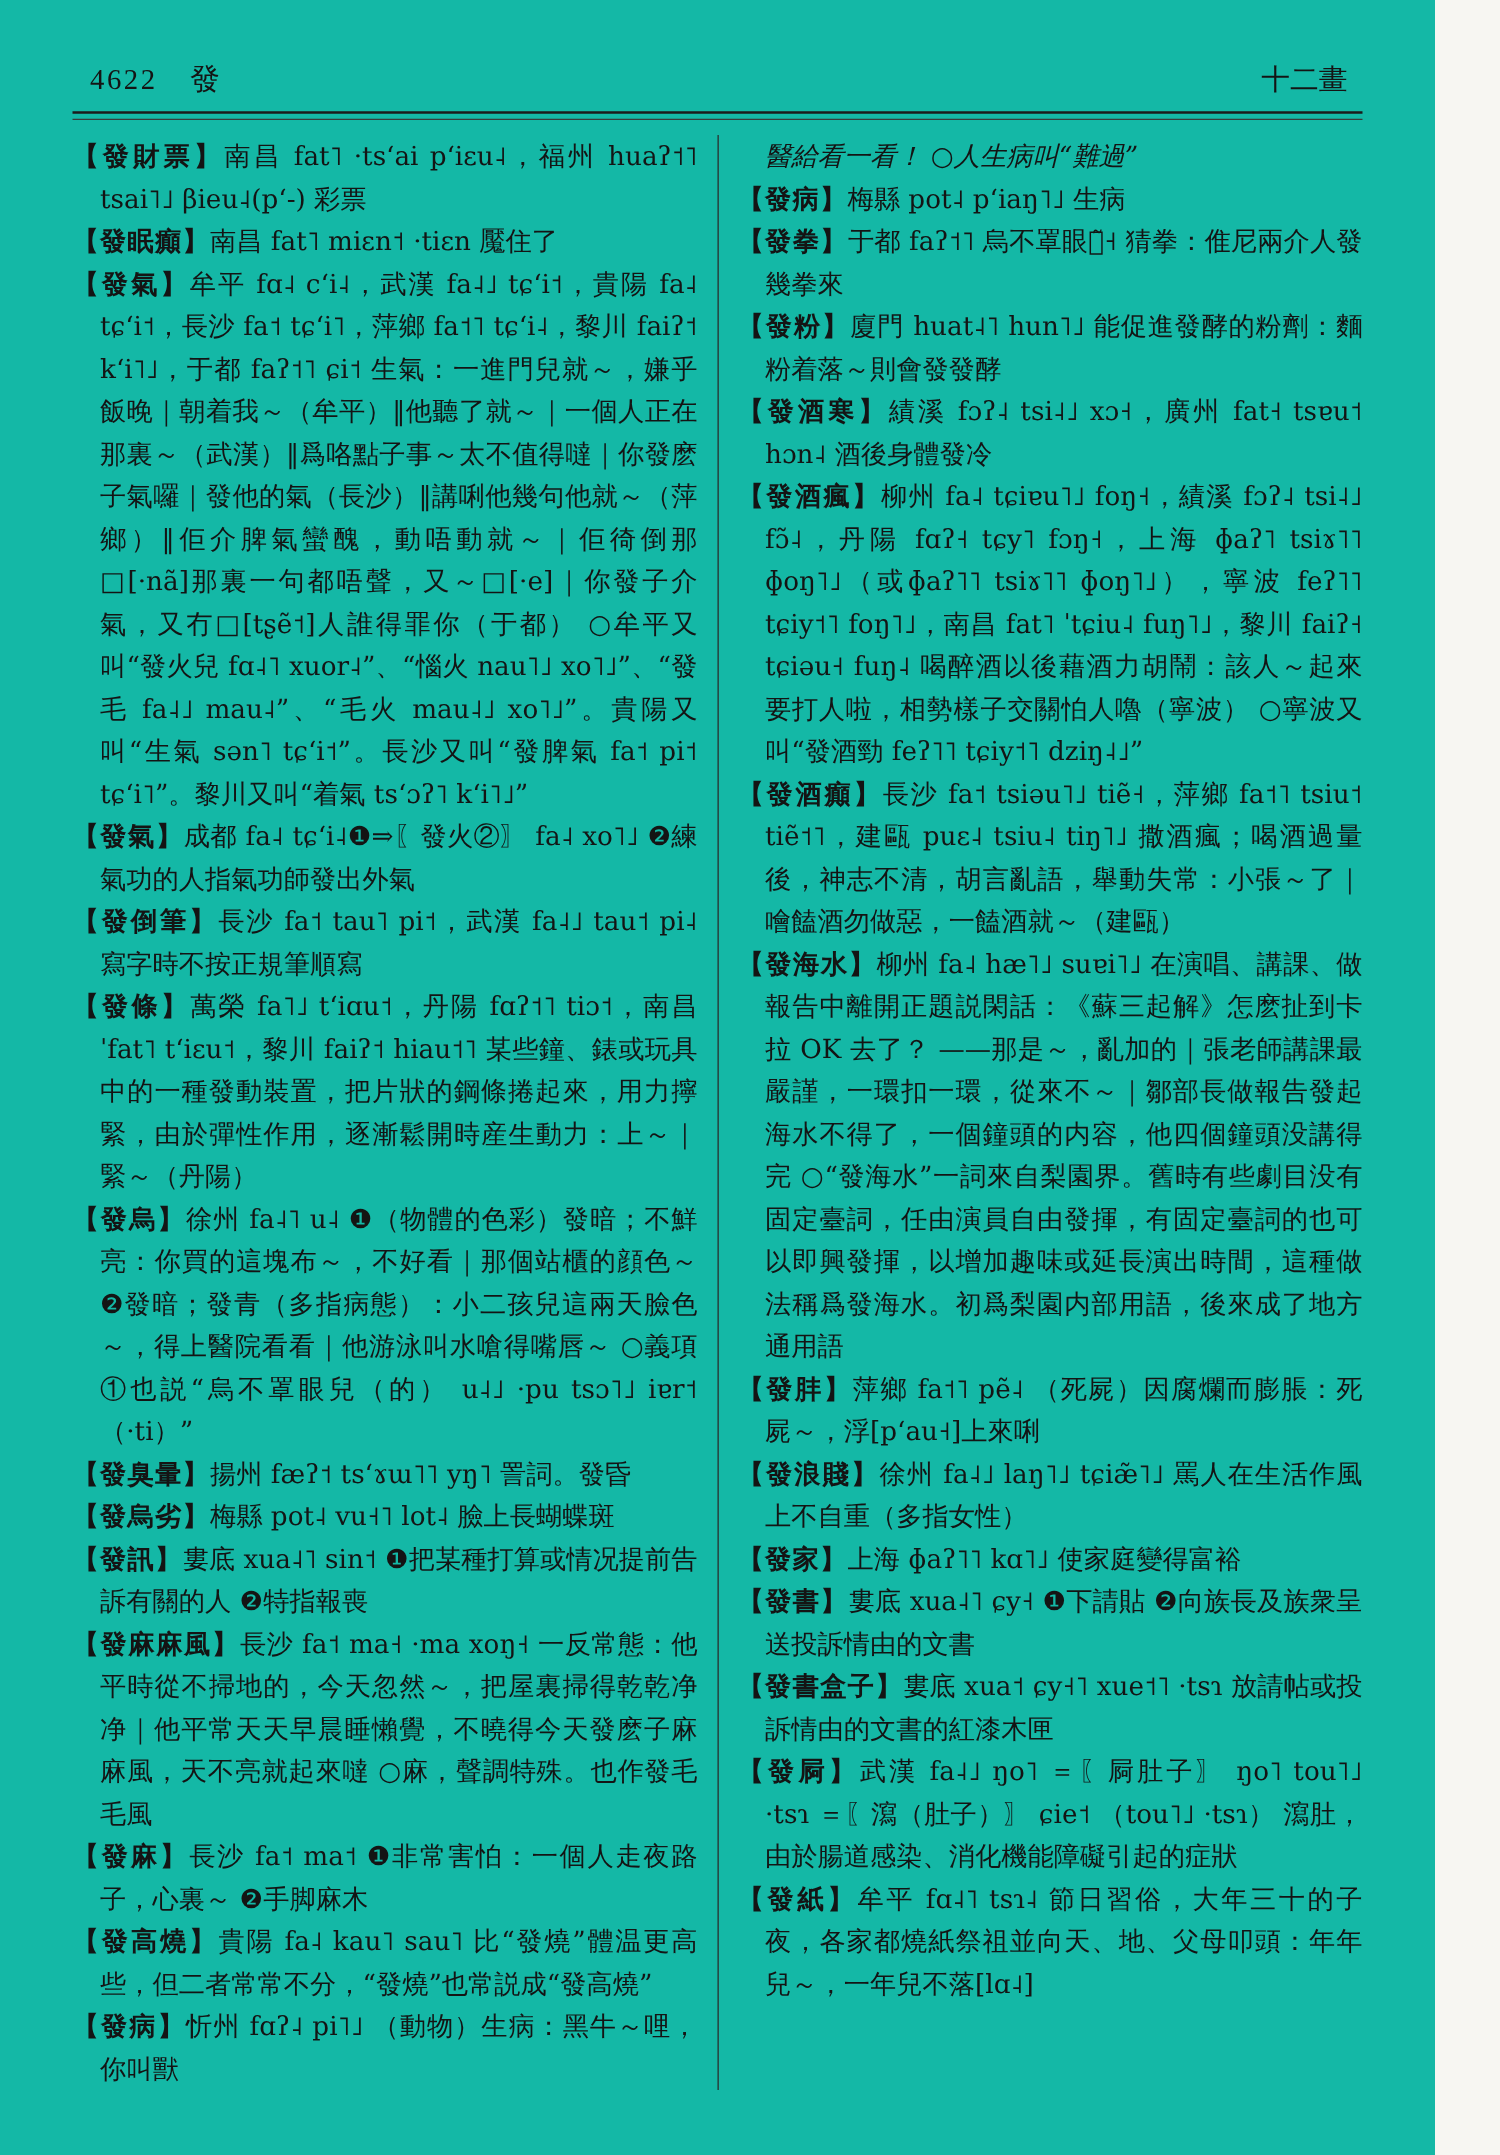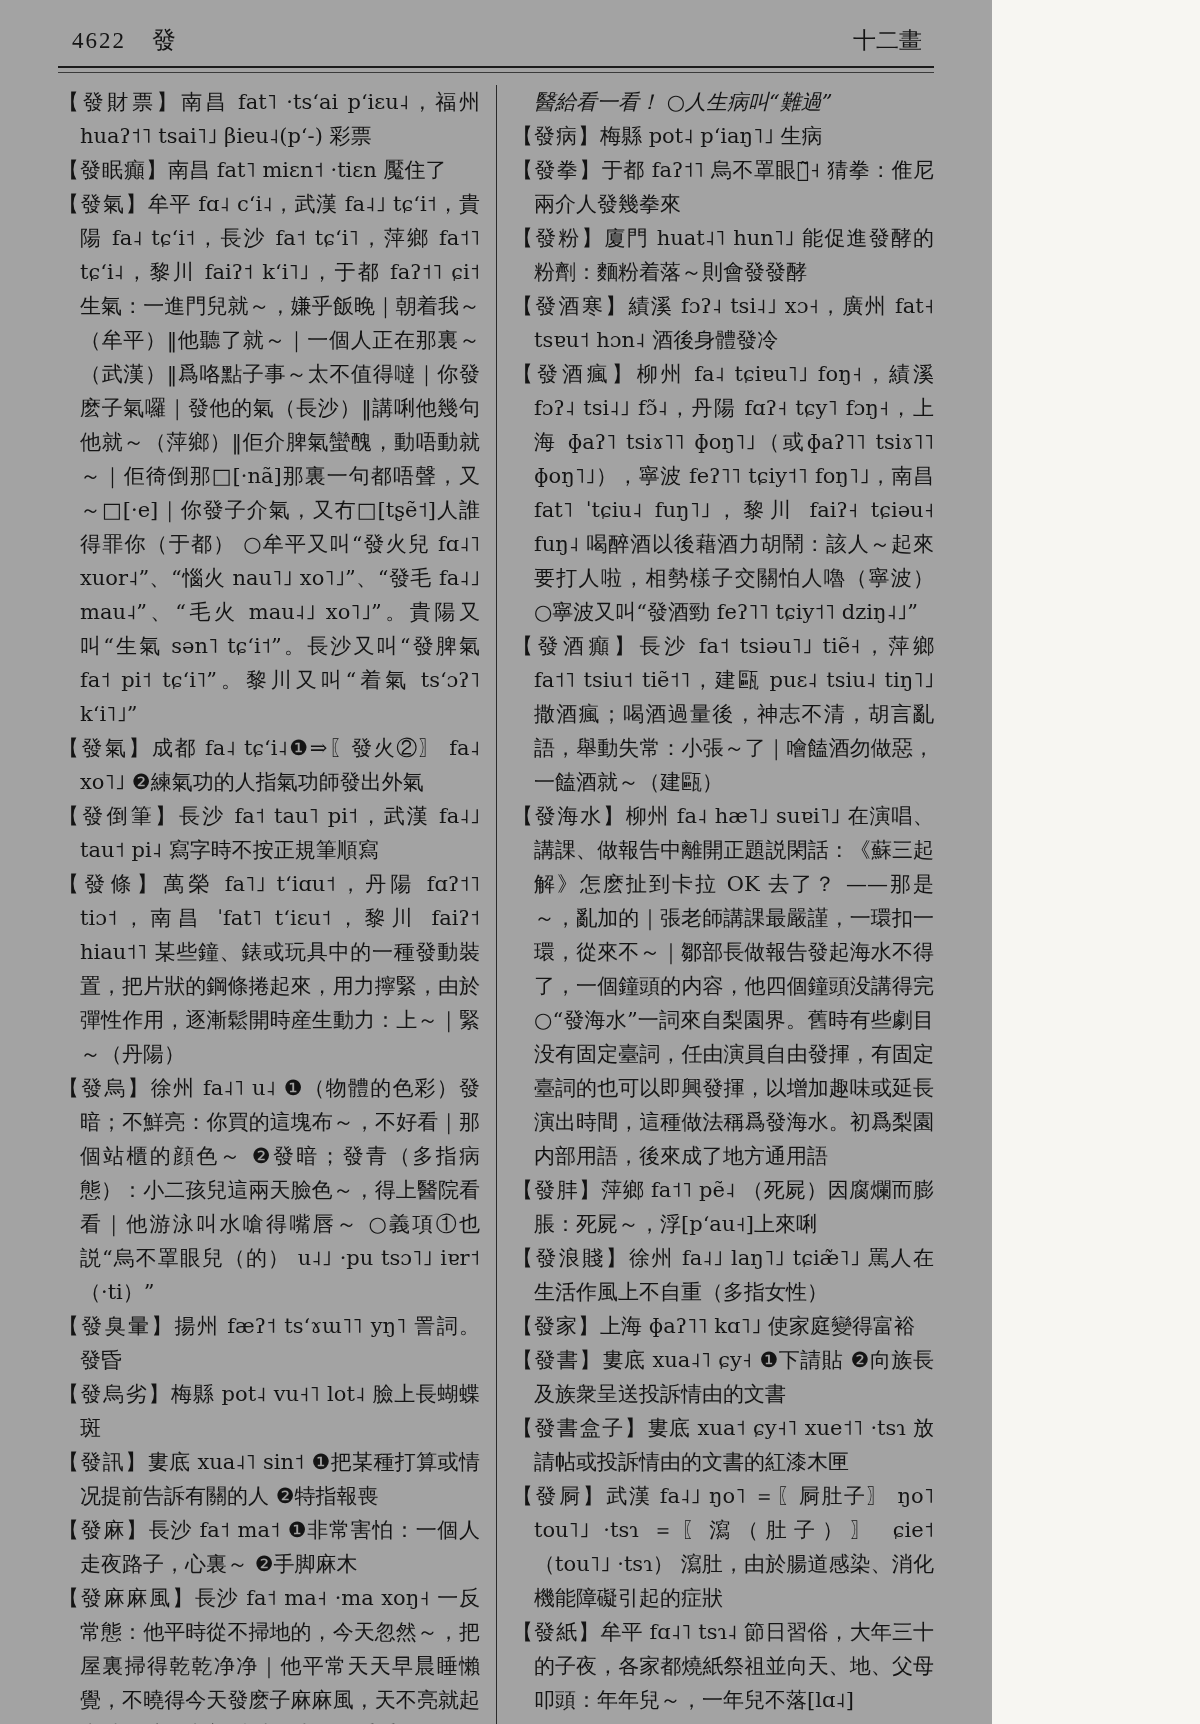--- a/index.html
+++ b/index.html
@@ -4,24 +4,24 @@
 <style>
   html,body{margin:0;padding:0;}
   body{
     width:1200px;height:1724px;
     background:#f7f6f2;
     font-family:"Liberation Serif","DejaVu Serif",serif;
     color:#141414;
     overflow:hidden;
   }
   .page{
-    width:992px;height:1724px;
-    background:#a3a3a3;
+    width:1148px;height:1724px;
+    background:#14b8a6;
     box-sizing:border-box;
-    padding:24px 58px 0 58px;
+    padding:47px 58px 0 58px;
   }
   .pagehead{
     display:flex;justify-content:space-between;align-items:baseline;
     font-size:23px;
     padding:0 12px 10px 14px;
   }
   .ph-left span{margin-right:26px;letter-spacing:2px;}
   .ph-char{font-size:24px;}
   .headrule{
     height:4px;
@@ -49,21 +49,21 @@
     margin:0;
     padding-left:22px;
     text-indent:-22px;
   }
   p.entry.cont{
     padding-left:22px;
     text-indent:0;
     font-style:italic;
   }
   .head{
-    font-weight:normal;
+    font-weight:bold;
     letter-spacing:1px;
   }
   .ipa{
     font-family:"DejaVu Serif","Liberation Serif",serif;
   }
 </style>
 </head>
 <body>
 
 <div class="page">
@@ -81,22 +81,22 @@
         <p class="entry"><span class="head">【發財票】</span><span class="ipa">南昌 fat˥ ·tsʻai pʻiɛu˨，福州 huaʔ˦˥ tsai˥˩ βieu˨(pʻ-) 彩票</span></p>
         <p class="entry"><span class="head">【發眠癲】</span><span class="ipa">南昌 fat˥ miɛn˦ ·tiɛn 魘住了</span></p>
         <p class="entry"><span class="head">【發氣】</span><span class="ipa">牟平 fɑ˨ cʻi˨，武漢 fa˨˩ tɕʻi˦，貴陽 fa˨ tɕʻi˦，長沙 fa˦ tɕʻi˥，萍鄉 fa˦˥ tɕʻi˨，黎川 faiʔ˦ kʻi˥˩，于都 faʔ˦˥ ɕi˦ 生氣：一進門兒就～，嫌乎飯晚｜朝着我～（牟平）‖他聽了就～｜一個人正在那裏～（武漢）‖爲咯點子事～太不值得噠｜你發麽子氣囉｜發他的氣（長沙）‖講唎他幾句他就～（萍鄉）‖佢介脾氣蠻醜，動唔動就～｜佢徛倒那□[·nã]那裏一句都唔聲，又～□[·e]｜你發子介氣，又冇□[tʂẽ˦]人誰得罪你（于都） ○牟平又叫“發火兒 fɑ˨˥ xuor˨”、“惱火 nau˥˩ xo˥˩”、“發毛 fa˨˩ mau˨”、“毛火 mau˨˩ xo˥˩”。貴陽又叫“生氣 sən˥ tɕʻi˦”。長沙又叫“發脾氣 fa˦ pi˦ tɕʻi˥”。黎川又叫“着氣 tsʻɔʔ˥ kʻi˥˩”</span></p>
         <p class="entry"><span class="head">【發氣】</span><span class="ipa">成都 fa˨ tɕʻi˨❶⇒〖發火②〗 fa˨ xo˥˩ ❷練氣功的人指氣功師發出外氣</span></p>
         <p class="entry"><span class="head">【發倒筆】</span><span class="ipa">長沙 fa˦ tau˥ pi˦，武漢 fa˨˩ tau˦ pi˨ 寫字時不按正規筆順寫</span></p>
         <p class="entry"><span class="head">【發條】</span><span class="ipa">萬榮 fa˥˩ tʻiɑu˦，丹陽 fɑʔ˦˥ tiɔ˦，南昌 ˈfat˥ tʻiɛu˦，黎川 faiʔ˦ hiau˦˥ 某些鐘、錶或玩具中的一種發動裝置，把片狀的鋼條捲起來，用力擰緊，由於彈性作用，逐漸鬆開時産生動力：上～｜緊～（丹陽）</span></p>
         <p class="entry"><span class="head">【發烏】</span><span class="ipa">徐州 fa˨˥ u˨ ❶（物體的色彩）發暗；不鮮亮：你買的這塊布～，不好看｜那個站櫃的顔色～ ❷發暗；發青（多指病態）：小二孩兒這兩天臉色～，得上醫院看看｜他游泳叫水嗆得嘴唇～ ○義項①也説“烏不罩眼兒（的） u˨˩ ·pu tsɔ˥˩ iɐr˦ （·ti）”</span></p>
         <p class="entry"><span class="head">【發臭暈】</span><span class="ipa">揚州 fæʔ˦ tsʻɤɯ˥˥ yŋ˥ 詈詞。發昏</span></p>
         <p class="entry"><span class="head">【發烏劣】</span><span class="ipa">梅縣 pot˨ vu˧˥ lot˨ 臉上長蝴蝶斑</span></p>
         <p class="entry"><span class="head">【發訊】</span><span class="ipa">婁底 xua˨˥ sin˦ ❶把某種打算或情况提前告訴有關的人 ❷特指報喪</span></p>
+        <p class="entry"><span class="head">【發麻麻風】</span><span class="ipa">長沙 fa˦ ma˧ ·ma xoŋ˧ 一反常態：他平時從不掃地的，今天忽然～，把屋裏掃得乾乾净净｜他平常天天早晨睡懶覺，不曉得今天發麽子麻麻風，天不亮就起來噠 ○麻，聲調特殊。也作發毛毛風</span></p>
         <p class="entry"><span class="head">【發麻】</span><span class="ipa">長沙 fa˦ ma˦ ❶非常害怕：一個人走夜路子，心裏～ ❷手脚麻木</span></p>
-        <p class="entry"><span class="head">【發麻麻風】</span><span class="ipa">長沙 fa˦ ma˧ ·ma xoŋ˧ 一反常態：他平時從不掃地的，今天忽然～，把屋裏掃得乾乾净净｜他平常天天早晨睡懶覺，不曉得今天發麽子麻麻風，天不亮就起來噠 ○麻，聲調特殊。也作發毛毛風</span></p>
         <p class="entry"><span class="head">【發高燒】</span><span class="ipa">貴陽 fa˨ kau˥ sau˥ 比“發燒”體温更高些，但二者常常不分，“發燒”也常説成“發高燒”</span></p>
         <p class="entry"><span class="head">【發病】</span><span class="ipa">忻州 fɑʔ˨ pi˥˩ （動物）生病：黑牛～哩，你叫獸</span></p>
       </div>
     <div class="divider"></div>
     <div class="col" id="col-right">
         <p class="entry cont"><span class="ipa">醫給看一看！ ○人生病叫“難過”</span></p>
         <p class="entry"><span class="head">【發病】</span><span class="ipa">梅縣 pot˨ pʻiaŋ˥˩ 生病</span></p>
         <p class="entry"><span class="head">【發拳】</span><span class="ipa">于都 faʔ˦˥ 烏不罩眼兒̃˧ 猜拳：倠尼兩介人發幾拳來</span></p>
         <p class="entry"><span class="head">【發粉】</span><span class="ipa">廈門 huat˨˥ hun˥˩ 能促進發酵的粉劑：麵粉着落～則會發發酵</span></p>
         <p class="entry"><span class="head">【發酒寒】</span><span class="ipa">績溪 fɔʔ˨ tsi˨˩ xɔ˧，廣州 fat˧ tsɐu˦ hɔn˨ 酒後身體發冷</span></p>

